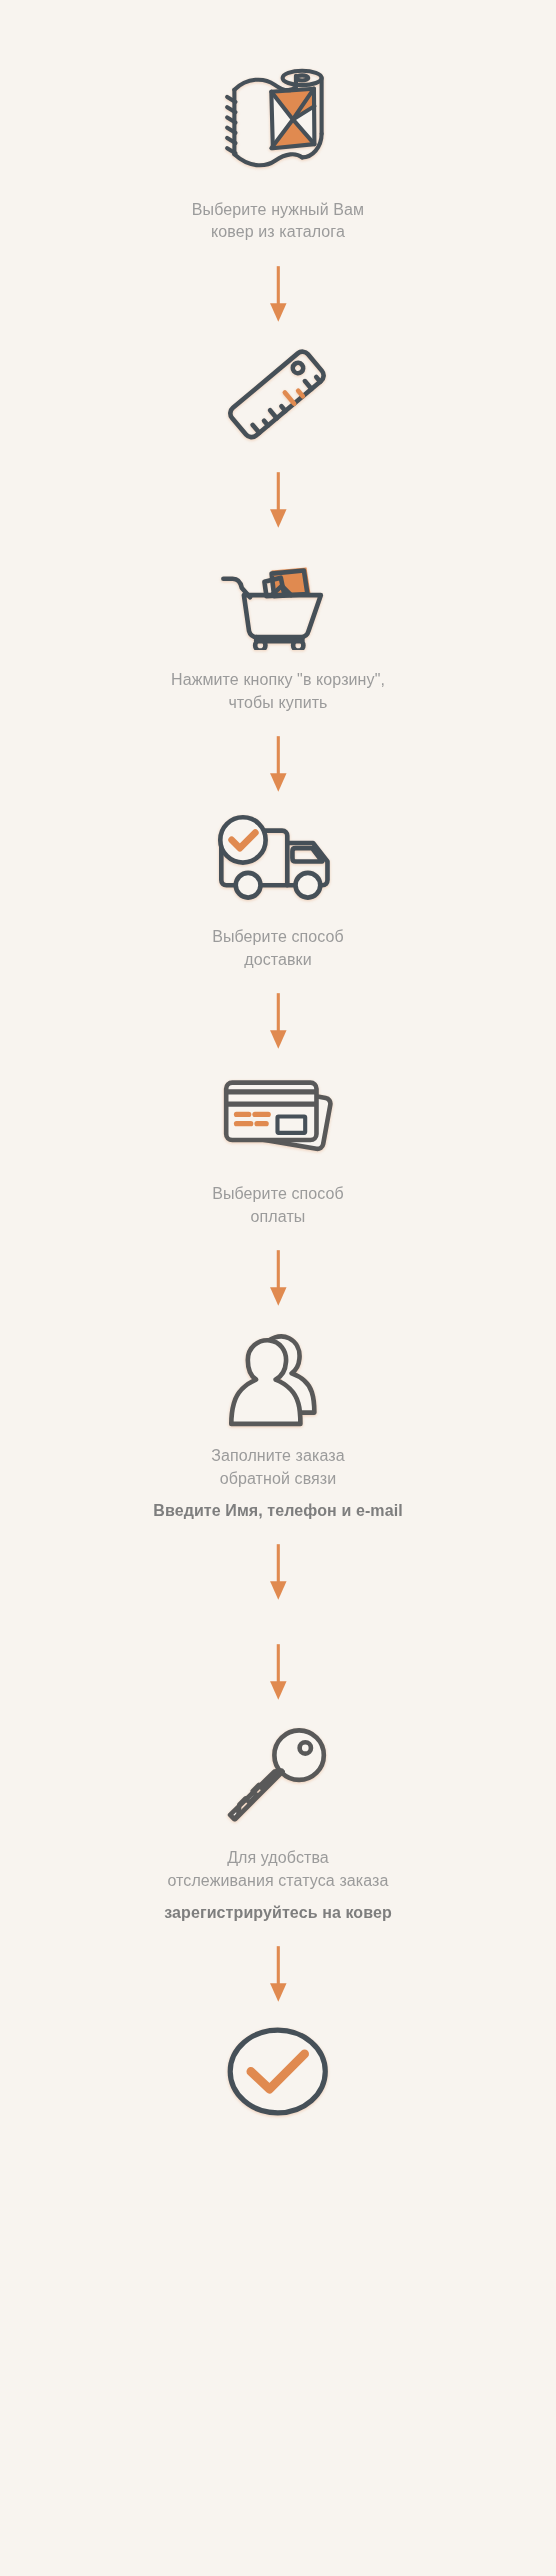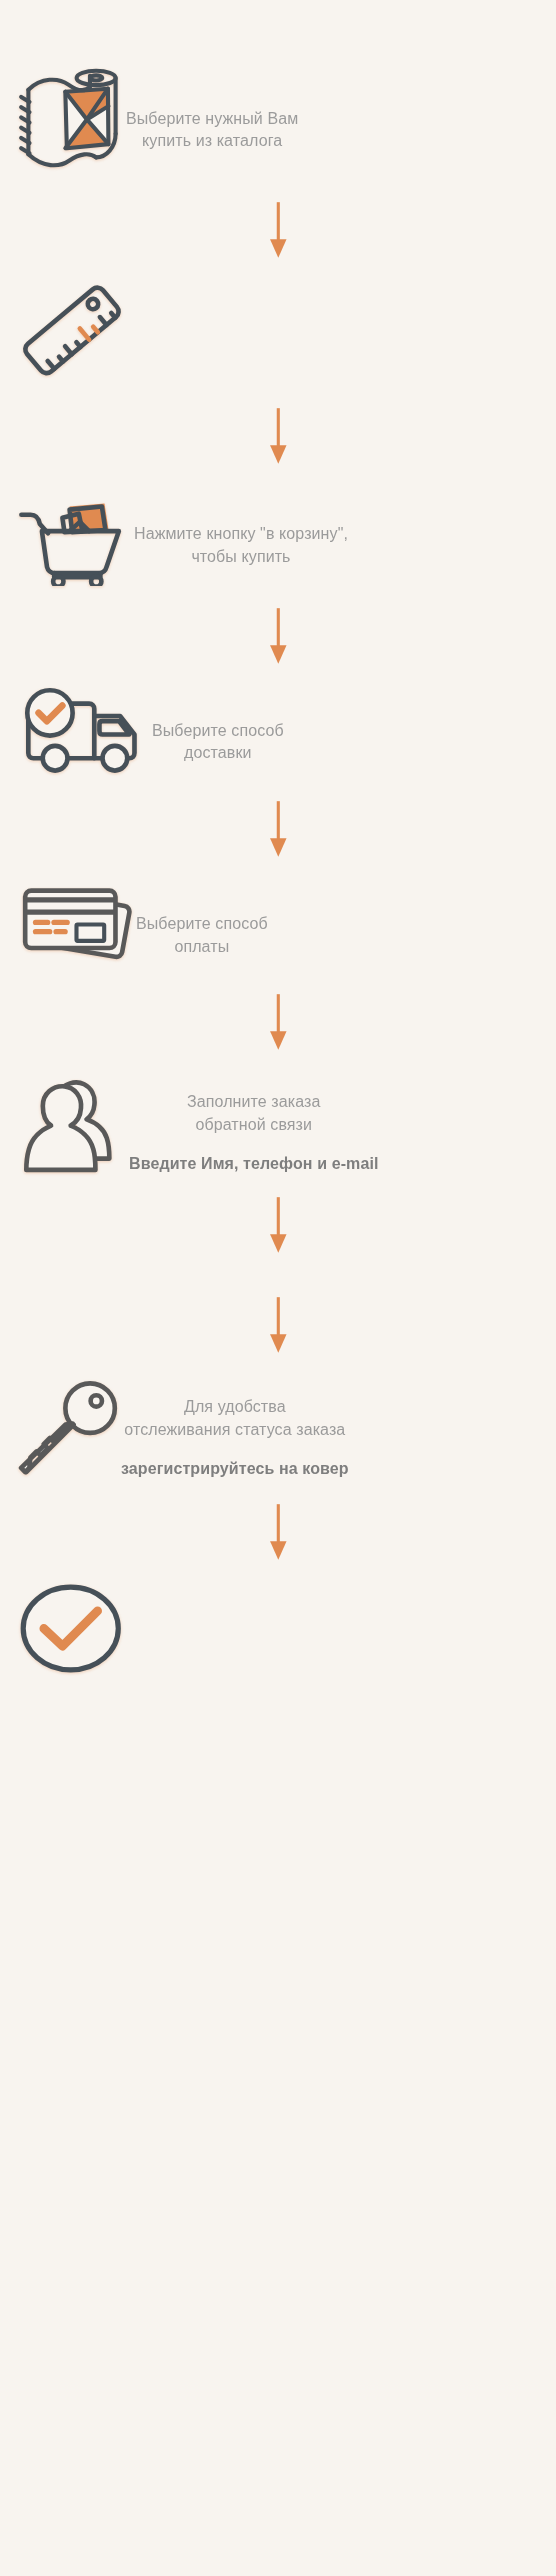--- a/index.html
+++ b/index.html
@@ -20,21 +20,21 @@
     display: flex;
     flex-direction: column;
     align-items: center;
     box-sizing: border-box;
     padding-top: 62px;
     padding-bottom: 46px;
   }
   .step {
     width: 520px;
     display: flex;
-    flex-direction: row;
+    flex-direction: column;
     align-items: center;
   }
   .step-icon {
     display: flex;
     align-items: center;
     justify-content: center;
     filter: drop-shadow(0.5px 1.5px 1.5px rgba(224,138,80,0.35));
   }
   .step-caption {
     margin-top: 18.5px;
@@ -43,21 +43,21 @@
     line-height: 1.42;
     letter-spacing: 0.1px;
     color: #9B9B9B;
     font-weight: 400;
     max-width: 381px;
   }
   .step-caption .emph {
     display: block;
     color: #7E7E7E;
     font-weight: 700;
-    margin-top: 16px;
+    margin-top: 9px;
   }
   .connector {
     display: flex;
     align-items: center;
     justify-content: center;
   }
   .connector svg {
     display: block;
   }
   
@@ -103,21 +103,21 @@
           <path d="M134 112 L176 86"></path>
           <path d="M134 112 L176 160"></path>
           <path d="M134 112 L175 52"></path>
 
           <path d="M190 140 C190 166 172 186 152 186"></path>
         </g>
       </svg>
     </div>
     <div class="step-caption">
       <span>Выберите нужный Вам</span><br>
-      <span>купить из каталога</span>
+      <span>ковер из каталога</span>
     </div>
   </div>
 
   <div class="connector" style="margin:21.6px 0 21.6px 0;">
     <svg viewBox="0 0 40 110" width="20.6" height="57">
         <g fill="#E08A50">
           <rect x="17" y="0" width="6" height="78"></rect>
           <path d="M20 108 L4 72 L36 72 Z"></path>
         </g>
       </svg>

